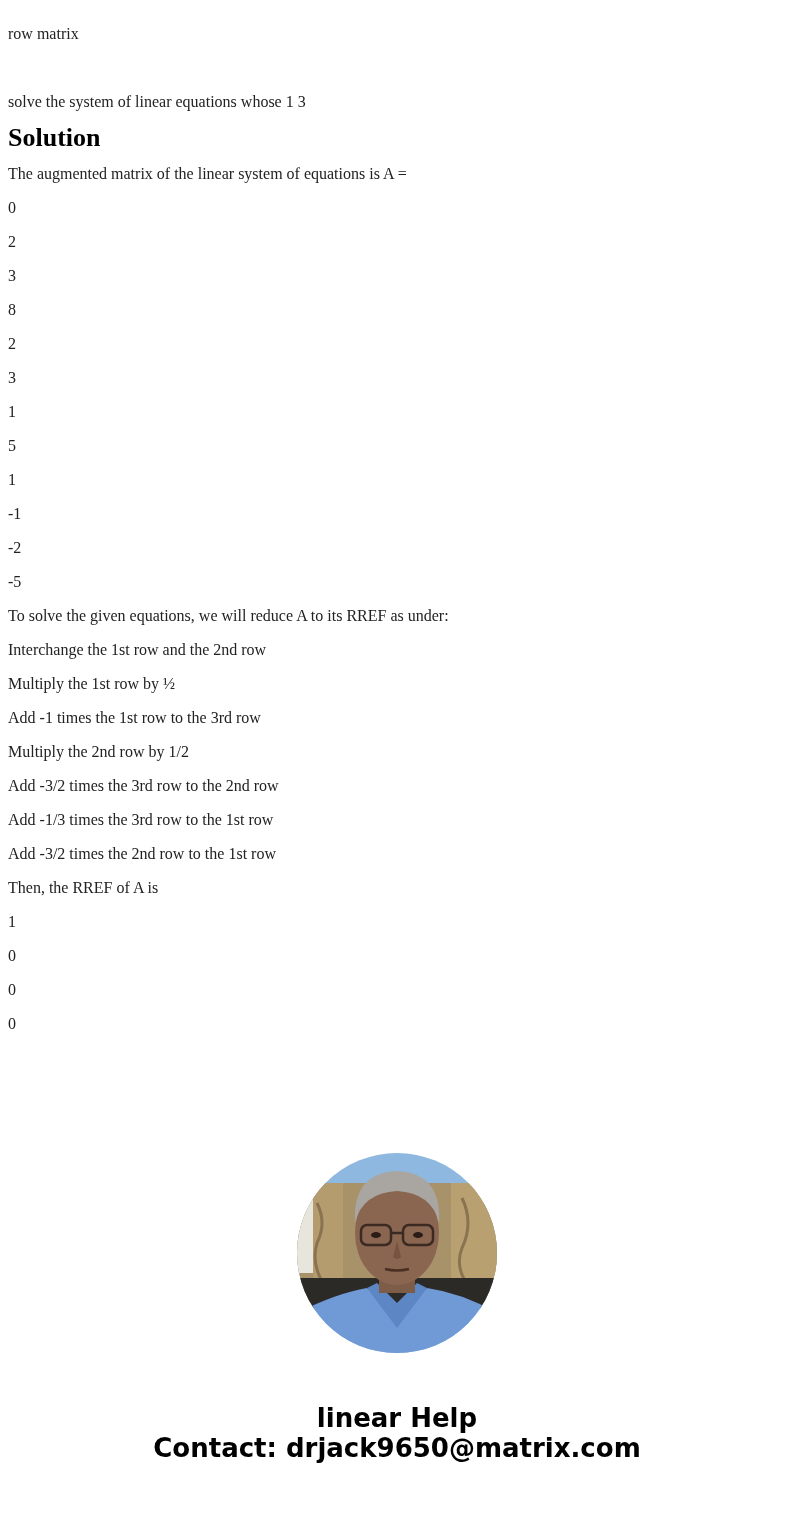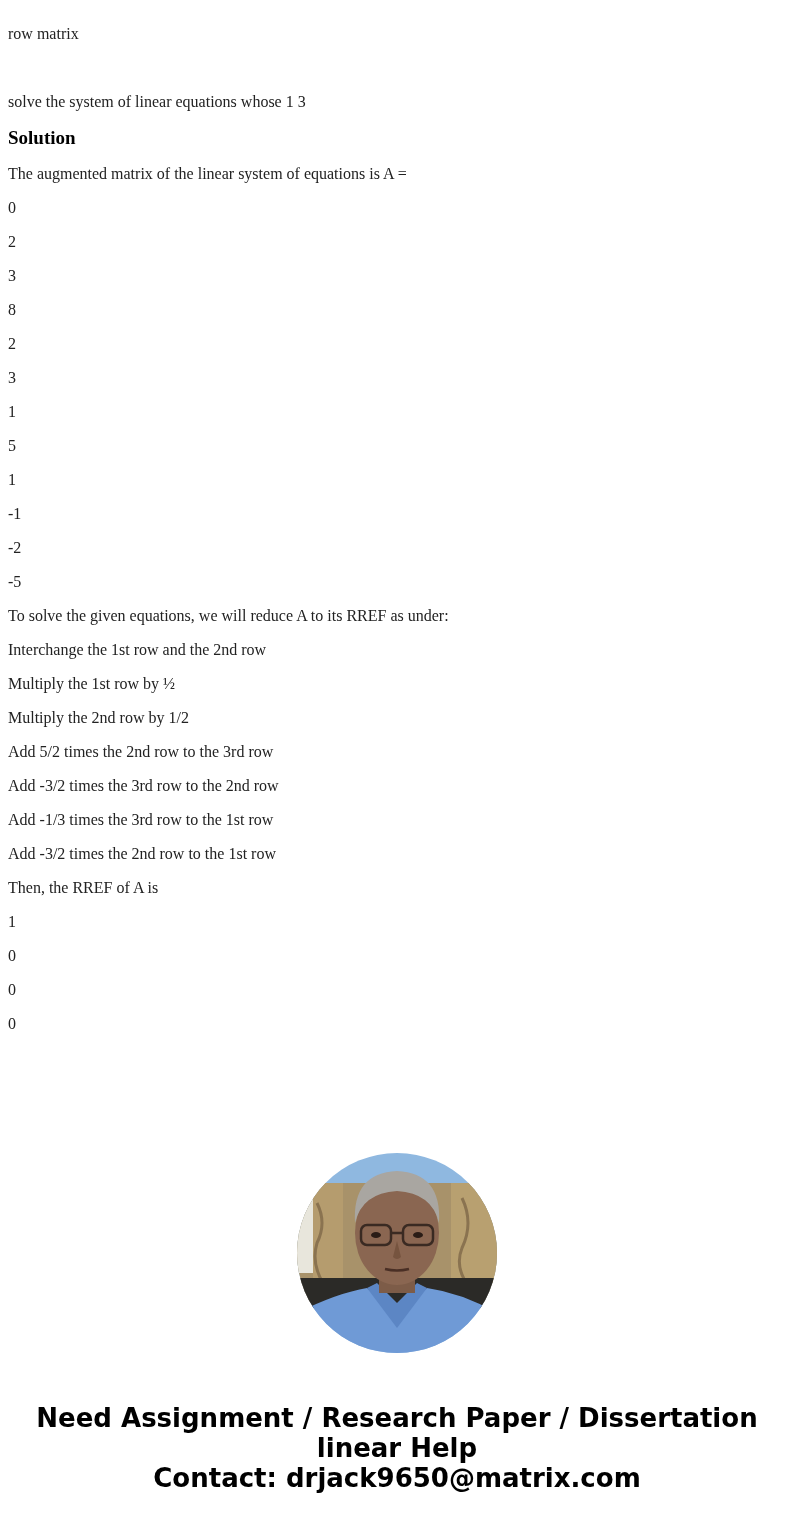--- a/index.html
+++ b/index.html
@@ -24,21 +24,21 @@
       height: 18px;
       margin-bottom: 16px;
     }
     .first-line {
       margin-top: 25px;
     }
     .spacer {
       height: 34px;
     }
     h3 {
-      font-size: 19px;
+      font-size: 26px;
       font-weight: bold;
       margin: 0;
       line-height: 22px;
       height: 22px;
       margin-bottom: 16px;
       color: #000;
     }
     .avatar-wrap {
       position: absolute;
       left: 297px;
@@ -90,22 +90,22 @@
     <p>-1</p>
     <p>-2</p>
     <p>-5</p>
   </div>
 
   <p>To solve the given equations, we will reduce A to its RREF as under:</p>
 
   <div>
     <p>Interchange the 1st row and the 2nd row</p>
     <p>Multiply the 1st row by ½</p>
+    <p>Add -1 times the 1st row to the 3rd row</p>
     <p>Multiply the 2nd row by 1/2</p>
-    <p>Add 5/2 times the 2nd row to the 3rd row</p>
     <p>Add -3/2 times the 3rd row to the 2nd row</p>
     <p>Add -1/3 times the 3rd row to the 1st row</p>
     <p>Add -3/2 times the 2nd row to the 1st row</p>
   </div>
 
   <p>Then, the RREF of A is</p>
 
   <div>
     <p>1</p>
     <p>0</p>
@@ -144,16 +144,15 @@
     <ellipse cx="79" cy="82" rx="5" ry="3" fill="#2a1c16"></ellipse>
     <ellipse cx="121" cy="82" rx="5" ry="3" fill="#2a1c16"></ellipse>
 
     <path d="M100 88 L96 104 Q100 108 104 104 Z" fill="#76543f"></path>
 
     <path d="M88 116 Q100 119 112 116" stroke="#4a2f25" stroke-width="2.5" fill="none"></path>
   </svg>
 </div>
 
 <div class="footer-banner">
-  <div>Need Assignment / Research Paper / Dissertation</div>
   <div>linear Help</div>
   <div>Contact: drjack9650@matrix.com</div>
 </div>
 
 </body></html>

